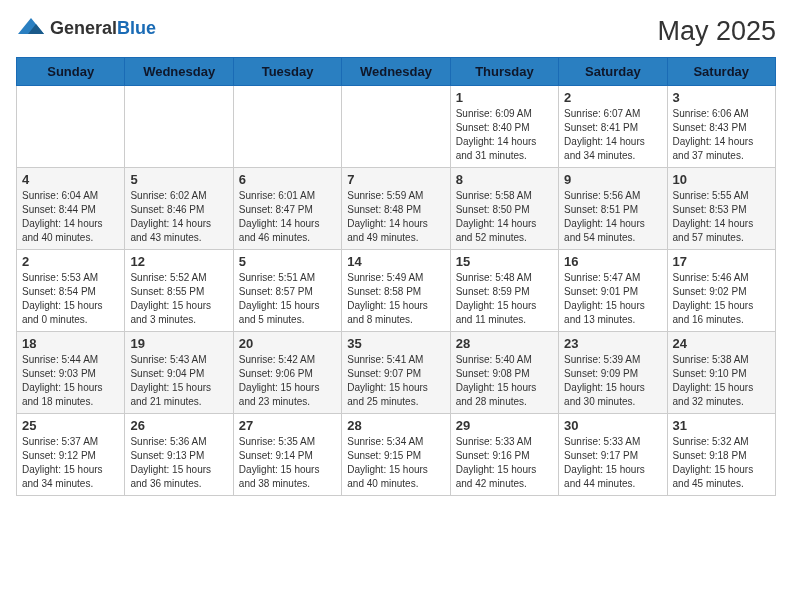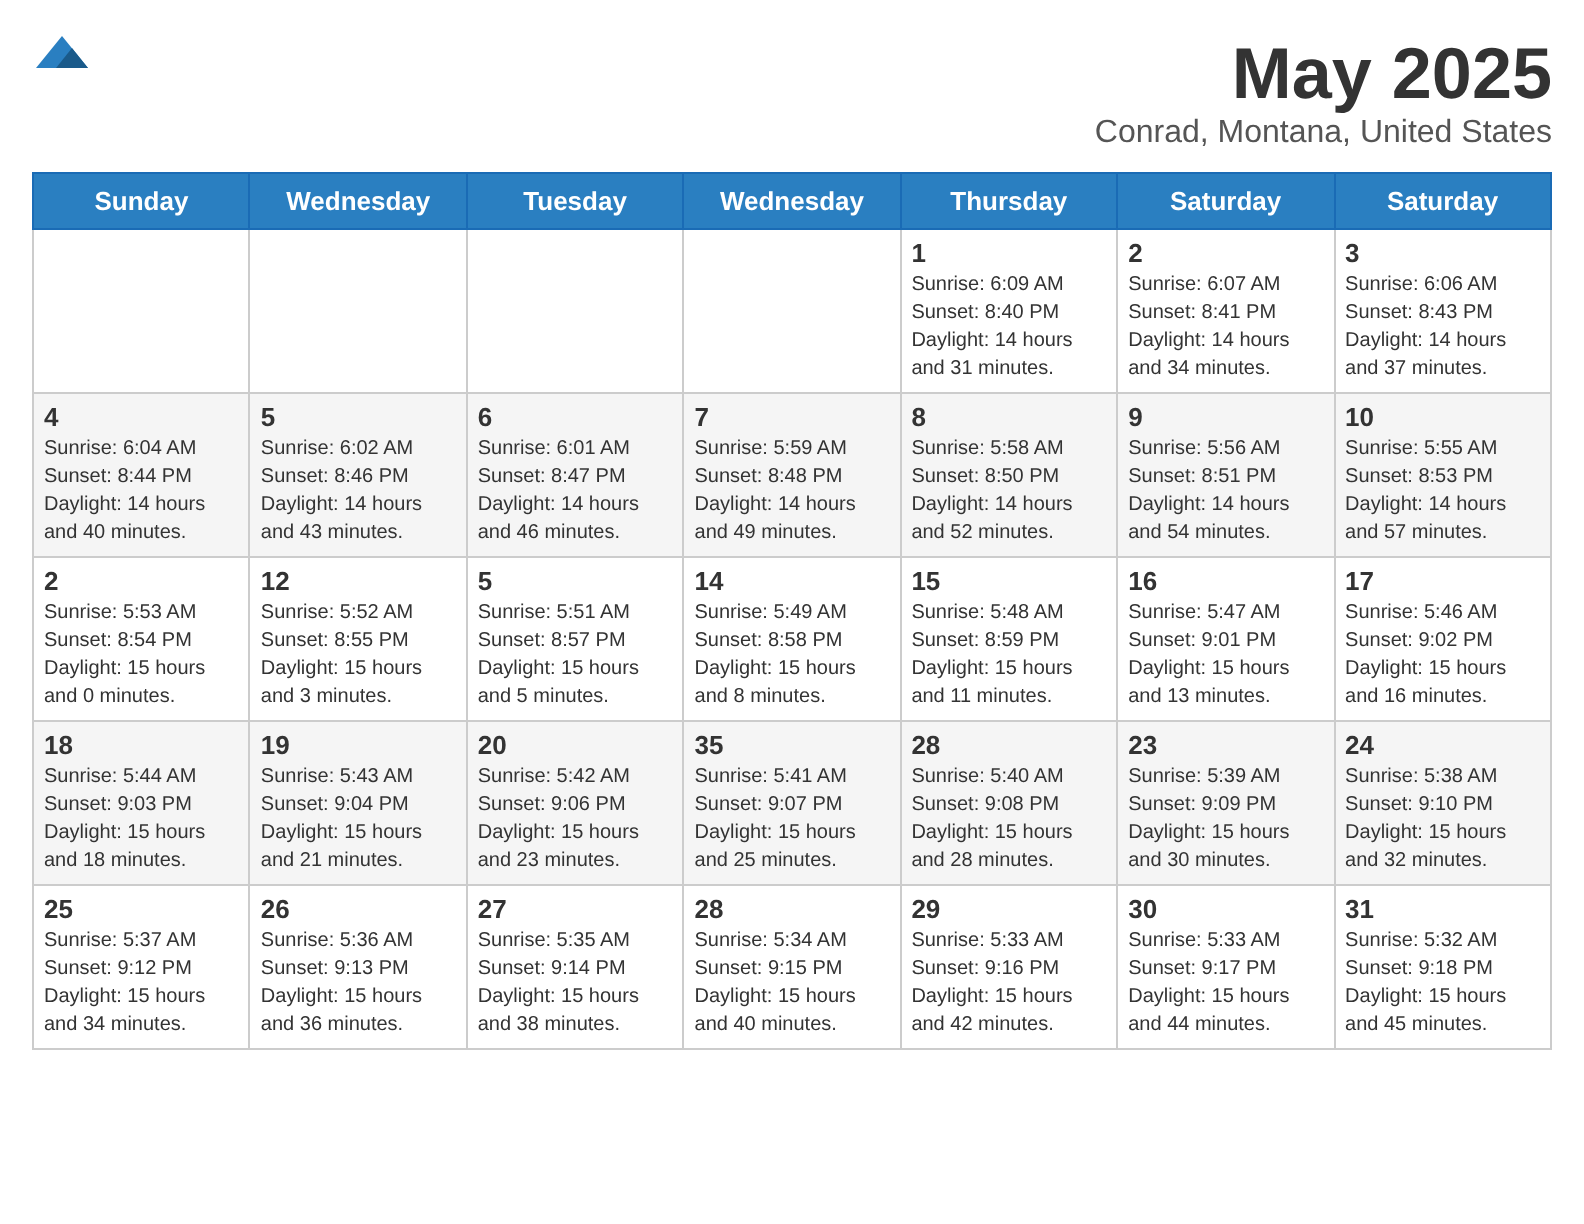--- a/index.html
+++ b/index.html
@@ -32,36 +32,36 @@
       color: #1a6bb5;
     }
     .logo-icon {
       width: 30px;
       height: 24px;
     }
     .title-area {
       text-align: right;
     }
     .month-title {
-      font-size: 36px;
-      font-weight: bold;
+      font-size: 27px;
+      font-weight: normal;
       color: #333;
     }
     .location-title {
       font-size: 16px;
       color: #555;
     }
     .calendar {
       width: 100%;
       border-collapse: collapse;
       border: 1px solid #ccc;
     }
     .calendar th {
       background-color: #2a7fc1;
-      color: #ffffff;
+      color: #0f172a;
       font-size: 13px;
       font-weight: bold;
       text-align: center;
       padding: 6px 4px;
       border: 1px solid #1a6bb5;
     }
     .calendar td {
       vertical-align: top;
       border: 1px solid #ccc;
       padding: 4px 5px;
@@ -95,24 +95,26 @@
   </style>
 </head>
 <body>
 
 <div class="header-area">
   <div class="logo">
     <svg class="logo-icon" viewBox="0 0 30 24" xmlns="http://www.w3.org/2000/svg">
       <polygon points="15,2 28,18 2,18" fill="#2a7fc1"></polygon>
       <polygon points="20,8 28,18 12,18" fill="#1a5a8a"></polygon>
     </svg>
+    <div>
+      <span class="logo-text-general">General</span><span class="logo-text-blue">Blue</span>
+    </div>
   </div>
   <div class="title-area">
     <div class="month-title">May 2025</div>
-    <div class="location-title">Conrad, Montana, United States</div>
   </div>
 </div>
 
 <table class="calendar">
   <thead>
     <tr>
       <th>Sunday</th>
       <th>Wednesday</th>
       <th>Tuesday</th>
       <th>Wednesday</th>

